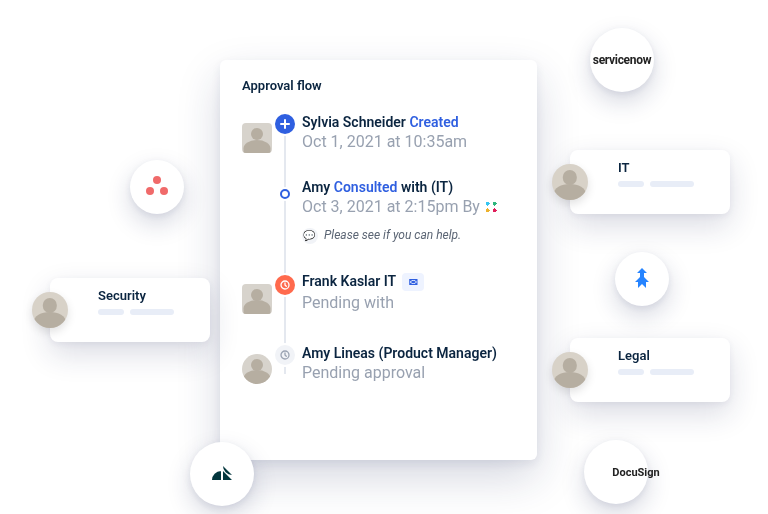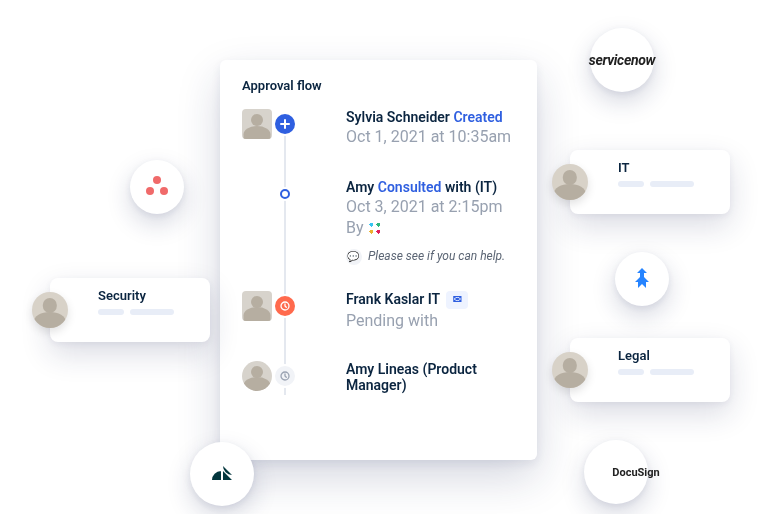--- a/index.html
+++ b/index.html
@@ -10,21 +10,21 @@
   .card {
     position: absolute; left: 220px; top: 60px; width: 317px; height: 400px;
     background: #fff; border-radius: 6px; padding: 18px 18px 18px 22px;
     box-shadow: 0 18px 44px rgba(30,40,90,.18), 0 4px 10px rgba(30,40,90,.08);
   }
   .card-title { font-size: 13px; font-weight: 600; color: #0b2540; margin-bottom: 16px; }
 
   .flow { position: relative; }
   .flow-line { position: absolute; left: 42px; top: 10px; bottom: 10px; width: 2px; background: #e4e8ef; }
 
-  .row { position: relative; display: flex; align-items: flex-start; margin-bottom: 26px; min-height: 44px; gap: 44px; }
+  .row { position: relative; display: flex; align-items: flex-end; margin-bottom: 26px; min-height: 44px; }
   .row:last-child { margin-bottom: 0; }
 
   .avatar {
     width: 30px; height: 30px; border-radius: 4px; flex-shrink: 0;
     background: #d7d3cc; position: relative; overflow: hidden;
   }
   .badge {
     width: 20px; height: 20px; border-radius: 50%; display: flex; align-items: center; justify-content: center;
     position: absolute; left: 33px; top: 5px; font-size: 11px; font-weight: 700; color: #fff;
     box-shadow: 0 0 0 2px #fff;
@@ -144,20 +144,21 @@
       <div class="row">
         <div class="avatar sil" style="border-radius:50%"></div>
         <div class="badge clock gray">
             <svg viewBox="0 0 10 10">
               <circle cx="5" cy="5" r="4" fill="none" stroke="#9aa3b2" stroke-width="1.3"></circle>
               <path d="M5 3v2l1.3 1.3" stroke="#9aa3b2" stroke-width="1.3" fill="none" stroke-linecap="round"></path>
             </svg>
           </div>
         <div class="content">
           <div class="name">Amy Lineas (Product Manager)</div>
+          <div class="meta">Pending approval</div>
         </div>
       </div>
 
     </div>
   </div>
 
   <div class="pill" style="left:50px; top:278px;">
     <div class="pav sil"></div>
     <div class="lbl">Security</div>
     <div class="ph">
@@ -176,21 +177,21 @@
   <div class="pill" style="left:570px; top:338px;">
     <div class="pav sil"></div>
     <div class="lbl">Legal</div>
     <div class="ph">
         <span></span>
         <span></span>
       </div>
   </div>
 
   <div class="circ big" style="left:590px; top:28px;">
-    <span style="font-size:14px;letter-spacing:-0.3px;font-style:italic;">servicenow</span>
+    <span style="font-size:12px;letter-spacing:-0.3px;">servicenow</span>
   </div>
   <div class="circ" style="left:130px; top:160px;">
     <span class="asana">
         <span></span>
         <span></span>
         <span></span>
       </span>
   </div>
   <div class="circ" style="left:615px; top:252px;">
     <span class="jira"><svg viewBox="0 0 24 24">

